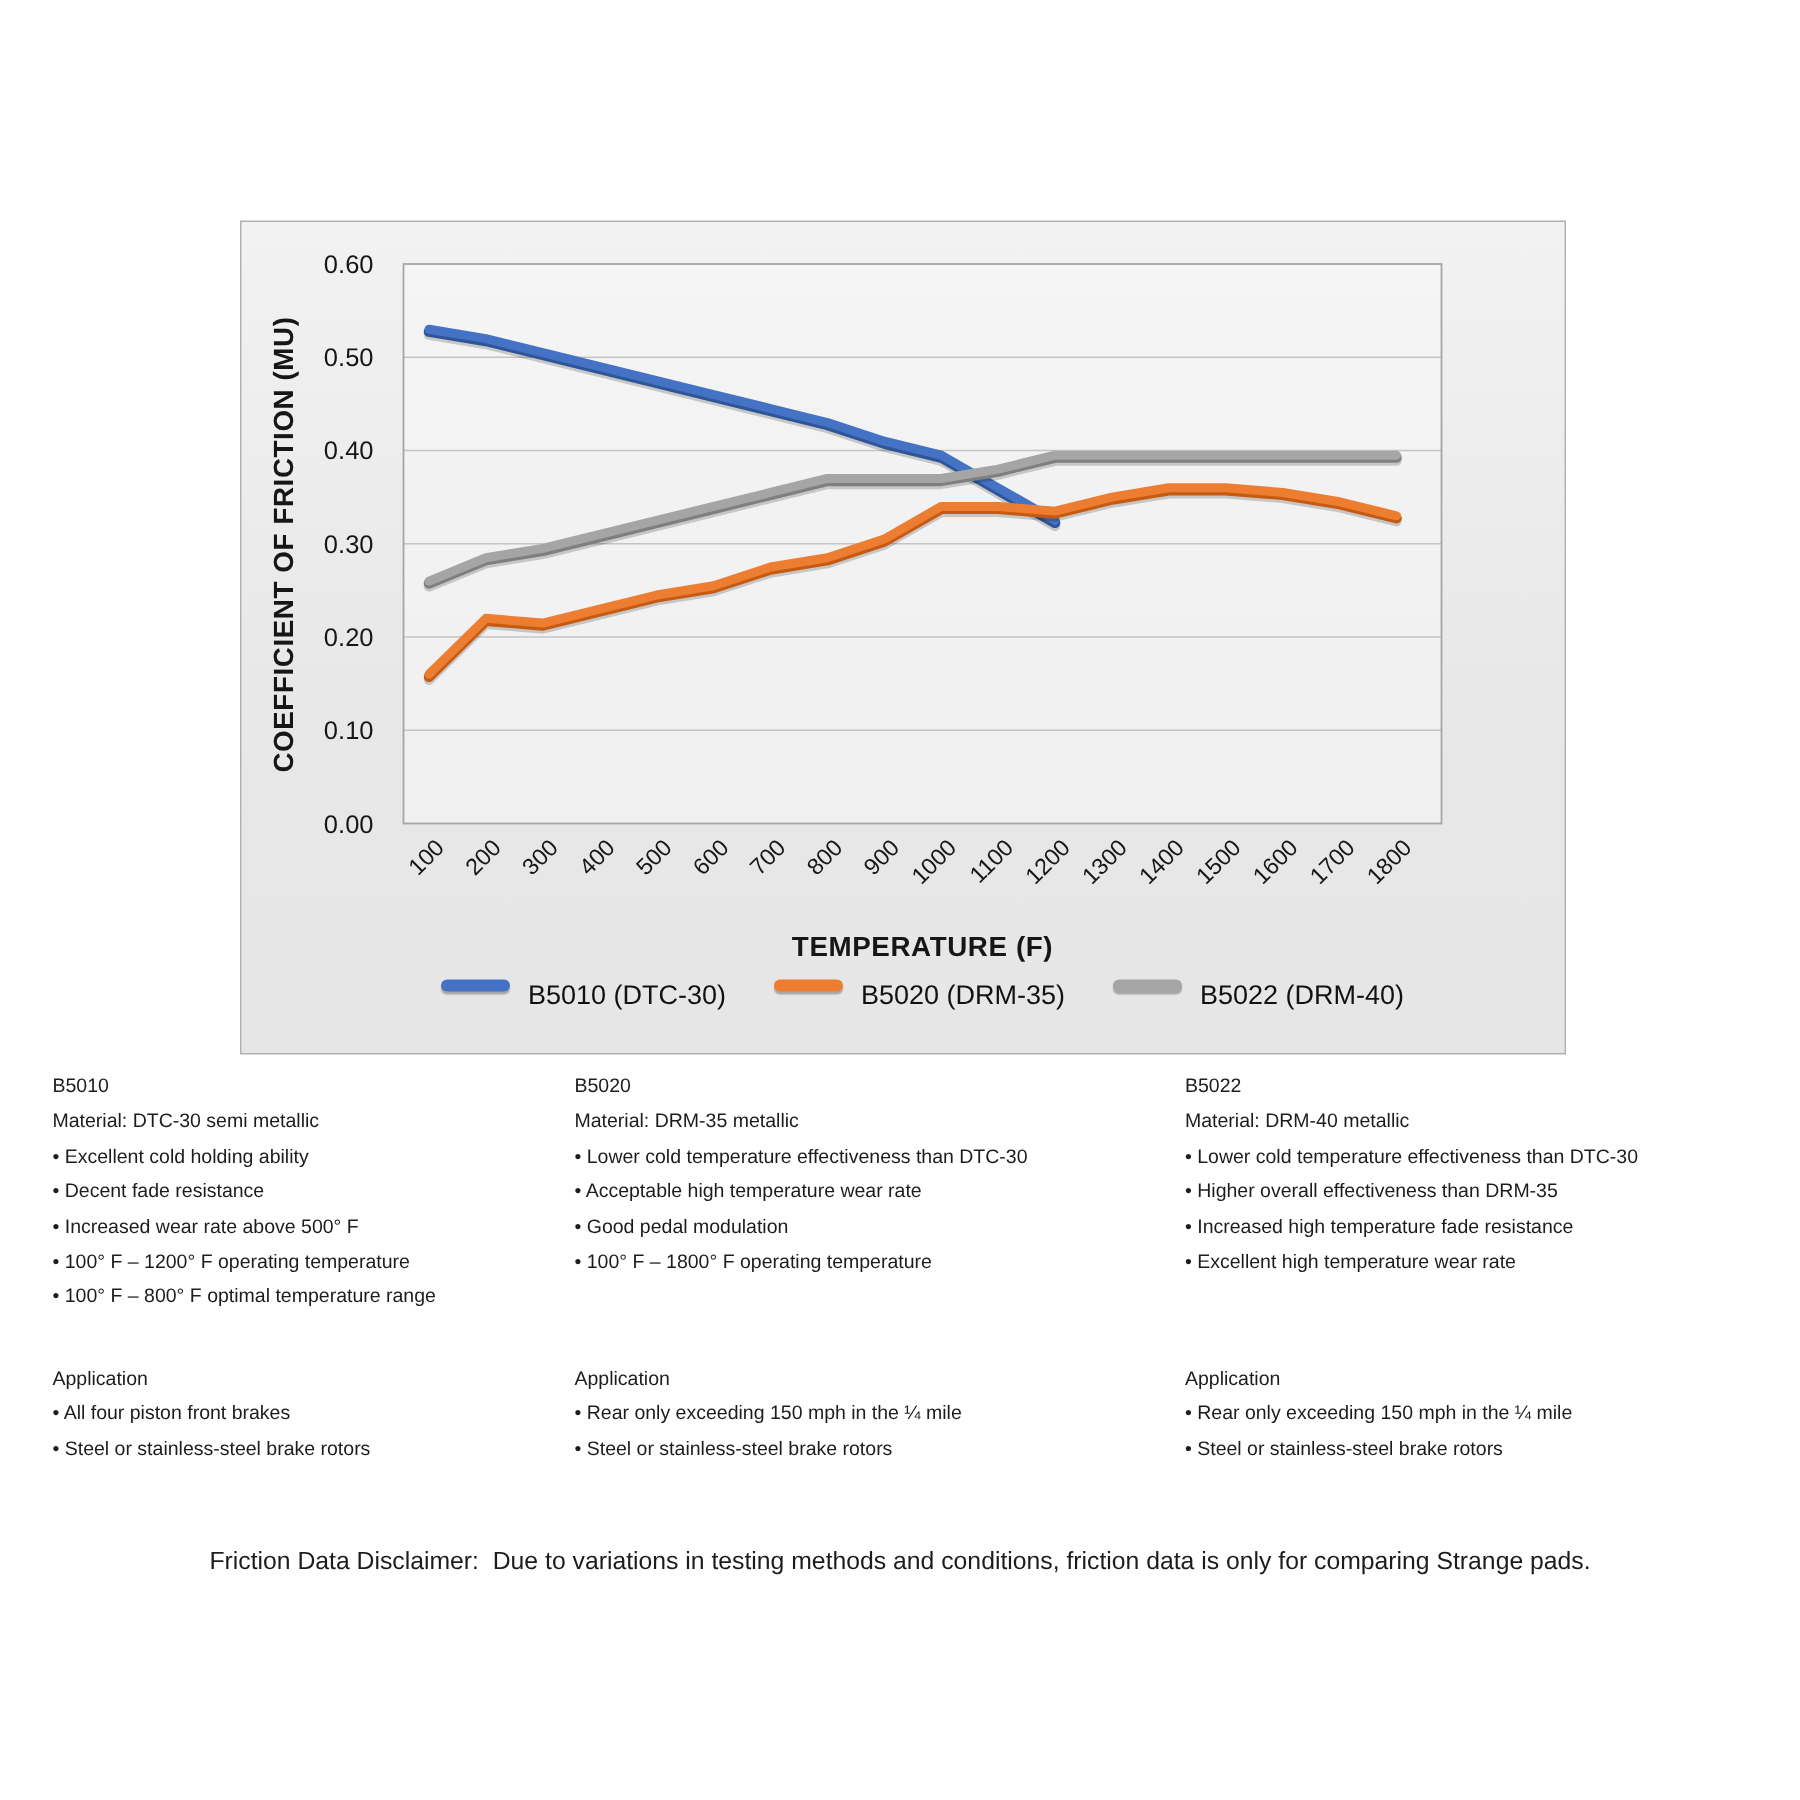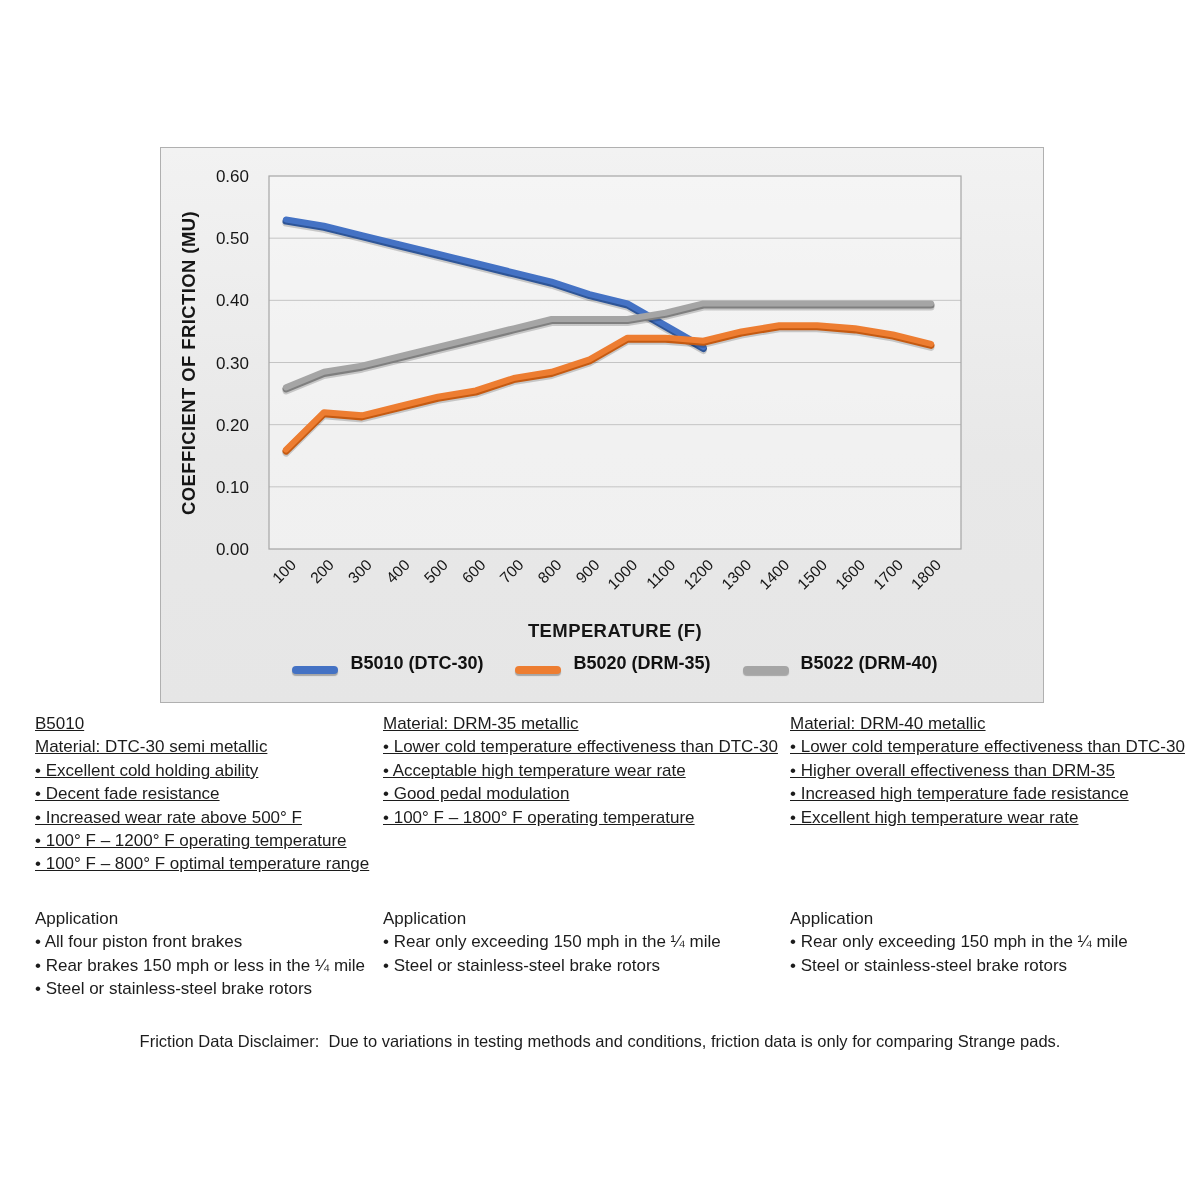--- a/index.html
+++ b/index.html
@@ -15,24 +15,24 @@
     width: 884px; height: 556px; box-sizing: border-box;
     background: linear-gradient(180deg, #f2f2f2 0%, #e8e8e8 55%, #e6e6e6 100%);
     border: 1px solid #b0b0b0;
   }
   .chart-panel svg { position: absolute; left: 0; top: 0; }
   svg text { font-family: "Liberation Sans", sans-serif; fill: #161616; }
   .legend {
     position: absolute; left: 108px; top: 505px; width: 692px;
     display: flex; justify-content: center; align-items: center; gap: 32px;
   }
-  .legend-item { display: flex; align-items: flex-end; gap: 12px; font-size: 18px; color: #111; font-weight: bold; }
+  .legend-item { display: flex; align-items: flex-start; gap: 12px; font-size: 18px; color: #111; }
   .legend-swatch { width: 46px; height: 8px; border-radius: 4px; box-shadow: 0 2px 1px rgba(0,0,0,0.28); }
   
-  .info-col { position: absolute; top: 712px; height: 330px; font-size: 17px; line-height: 23.4px; text-decoration: underline; }
+  .info-col { position: absolute; top: 712px; height: 330px; font-size: 13px; line-height: 23.4px; }
   .info-col .line { white-space: nowrap; }
   #col-b5010 { left: 35px;  width: 345px; }
   #col-b5020 { left: 383px; width: 402px; }
   #col-b5022 { left: 790px; width: 410px; }
   .app-block { position: absolute; top: 195px; left: 0; right: 0; }
   
   .disclaimer {
     position: absolute; top: 1032px; left: 0; width: 1200px;
     text-align: center; font-size: 16.5px; color: #1c1c1c; white-space: pre-wrap;
   }
@@ -111,44 +111,45 @@
         <div class="line">• Excellent cold holding ability</div>
         <div class="line">• Decent fade resistance</div>
         <div class="line">• Increased wear rate above 500° F</div>
         <div class="line">• 100° F – 1200° F operating temperature</div>
         <div class="line">• 100° F – 800° F optimal temperature range</div>
       </div>
     <div class="app-block">
       <div class="line">Application</div>
       <div>
           <div class="line">• All four piston front brakes</div>
-          <div class="line">• Rear brakes 150 mph or less in the ¼ mile</div>
           <div class="line">• Steel or stainless-steel brake rotors</div>
         </div>
     </div>
   </div>
 
   <div class="info-col" id="col-b5020">
+    <div class="line">B5020</div>
     <div class="line">Material: DRM-35 metallic</div>
     <div>
         <div class="line">• Lower cold temperature effectiveness than DTC-30</div>
         <div class="line">• Acceptable high temperature wear rate</div>
         <div class="line">• Good pedal modulation</div>
         <div class="line">• 100° F – 1800° F operating temperature</div>
       </div>
     <div class="app-block">
       <div class="line">Application</div>
       <div>
           <div class="line">• Rear only exceeding 150 mph in the ¼ mile</div>
           <div class="line">• Steel or stainless-steel brake rotors</div>
         </div>
     </div>
   </div>
 
   <div class="info-col" id="col-b5022">
+    <div class="line">B5022</div>
     <div class="line">Material: DRM-40 metallic</div>
     <div>
         <div class="line">• Lower cold temperature effectiveness than DTC-30</div>
         <div class="line">• Higher overall effectiveness than DRM-35</div>
         <div class="line">• Increased high temperature fade resistance</div>
         <div class="line">• Excellent high temperature wear rate</div>
       </div>
     <div class="app-block">
       <div class="line">Application</div>
       <div>

